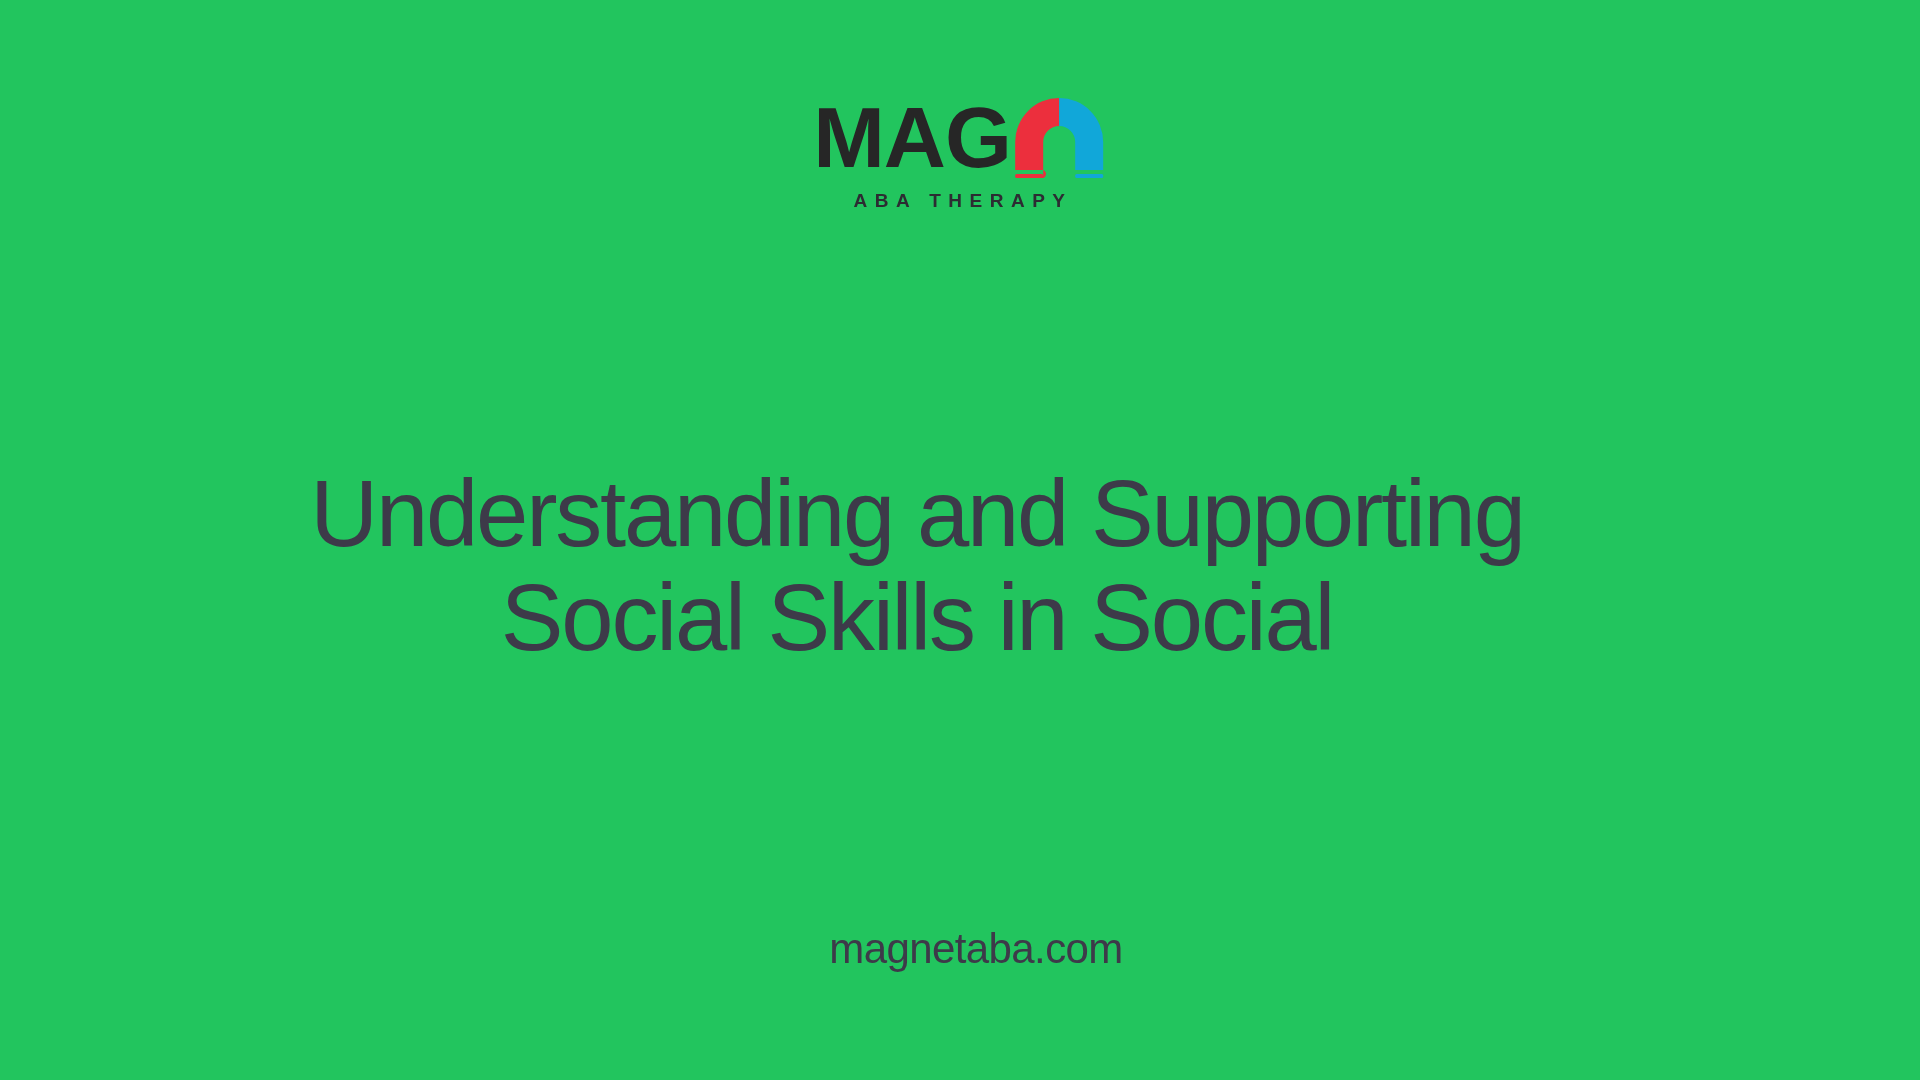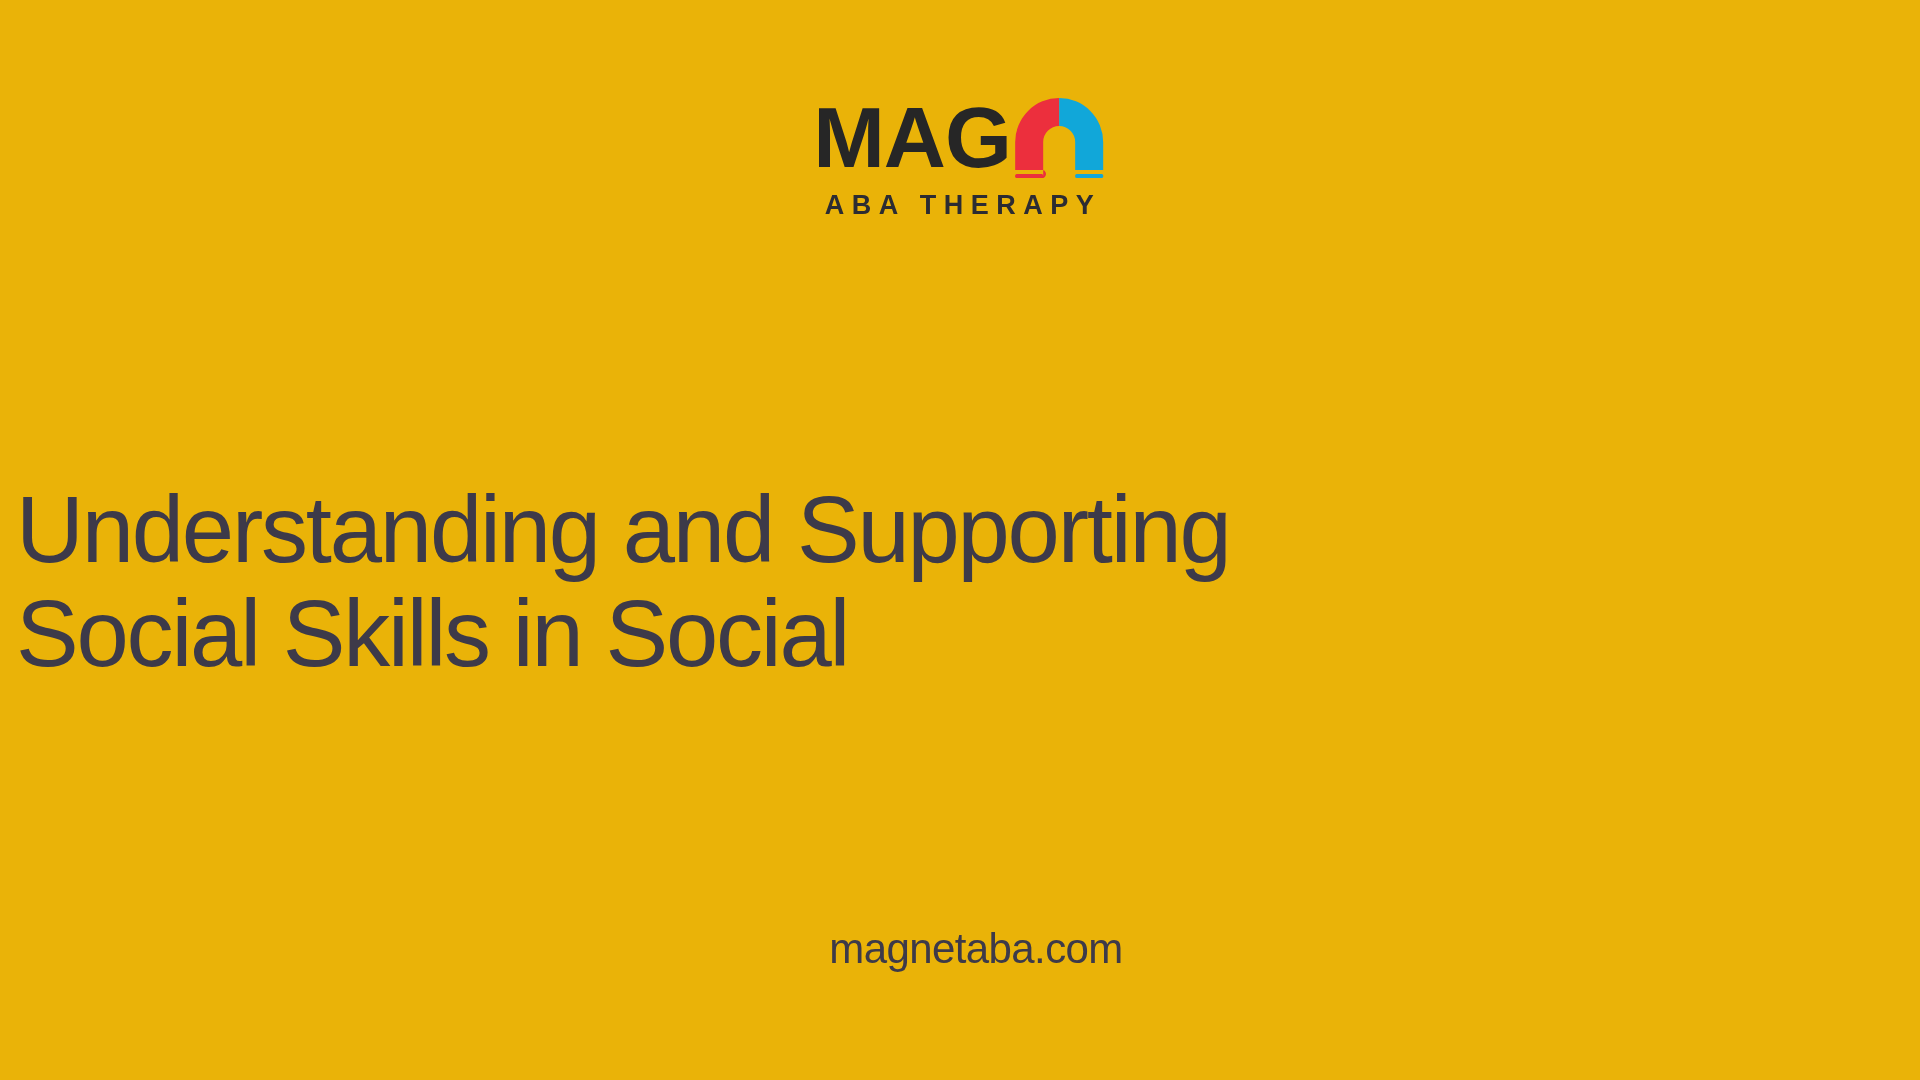--- a/index.html
+++ b/index.html
@@ -13,21 +13,21 @@
     height: 1080px;
     background: #f4f4f4;
     font-family: "Liberation Sans", sans-serif;
     overflow: hidden;
   }
 
   .slide {
     position: relative;
     width: 1920px;
     height: 1080px;
-    background: #eab308;
+    background: #22c55e;
     display: flex;
     flex-direction: column;
     align-items: center;
     box-sizing: border-box;
   }
 
   
   .brand-logo {
     position: absolute;
     top: 96px;
@@ -64,41 +64,42 @@
 
   .magnet-mark svg {
     display: block;
     width: 92px;
     height: 82px;
   }
 
   .brand-tagline {
     font-family: "Liberation Sans", sans-serif;
     font-weight: bold;
-    font-size: 27px;
+    font-size: 19px;
     letter-spacing: 7.5px;
     color: #2c2c32;
     margin-top: 12px;
     margin-left: 6px;
     white-space: nowrap;
   }
 
   
   .headline {
     position: absolute;
     top: 462px;
     left: 0;
     width: 1834px;
+    text-align: center;
     font-family: "Liberation Sans", sans-serif;
     font-weight: normal;
     font-size: 94px;
     line-height: 104px;
     letter-spacing: -2.2px;
     color: #3d3a49;
-    margin: 16px;
+    margin: 0;
     padding: 0;
   }
 
   .headline-line {
     display: block;
   }
 
   
   .site-url {
     position: absolute;

